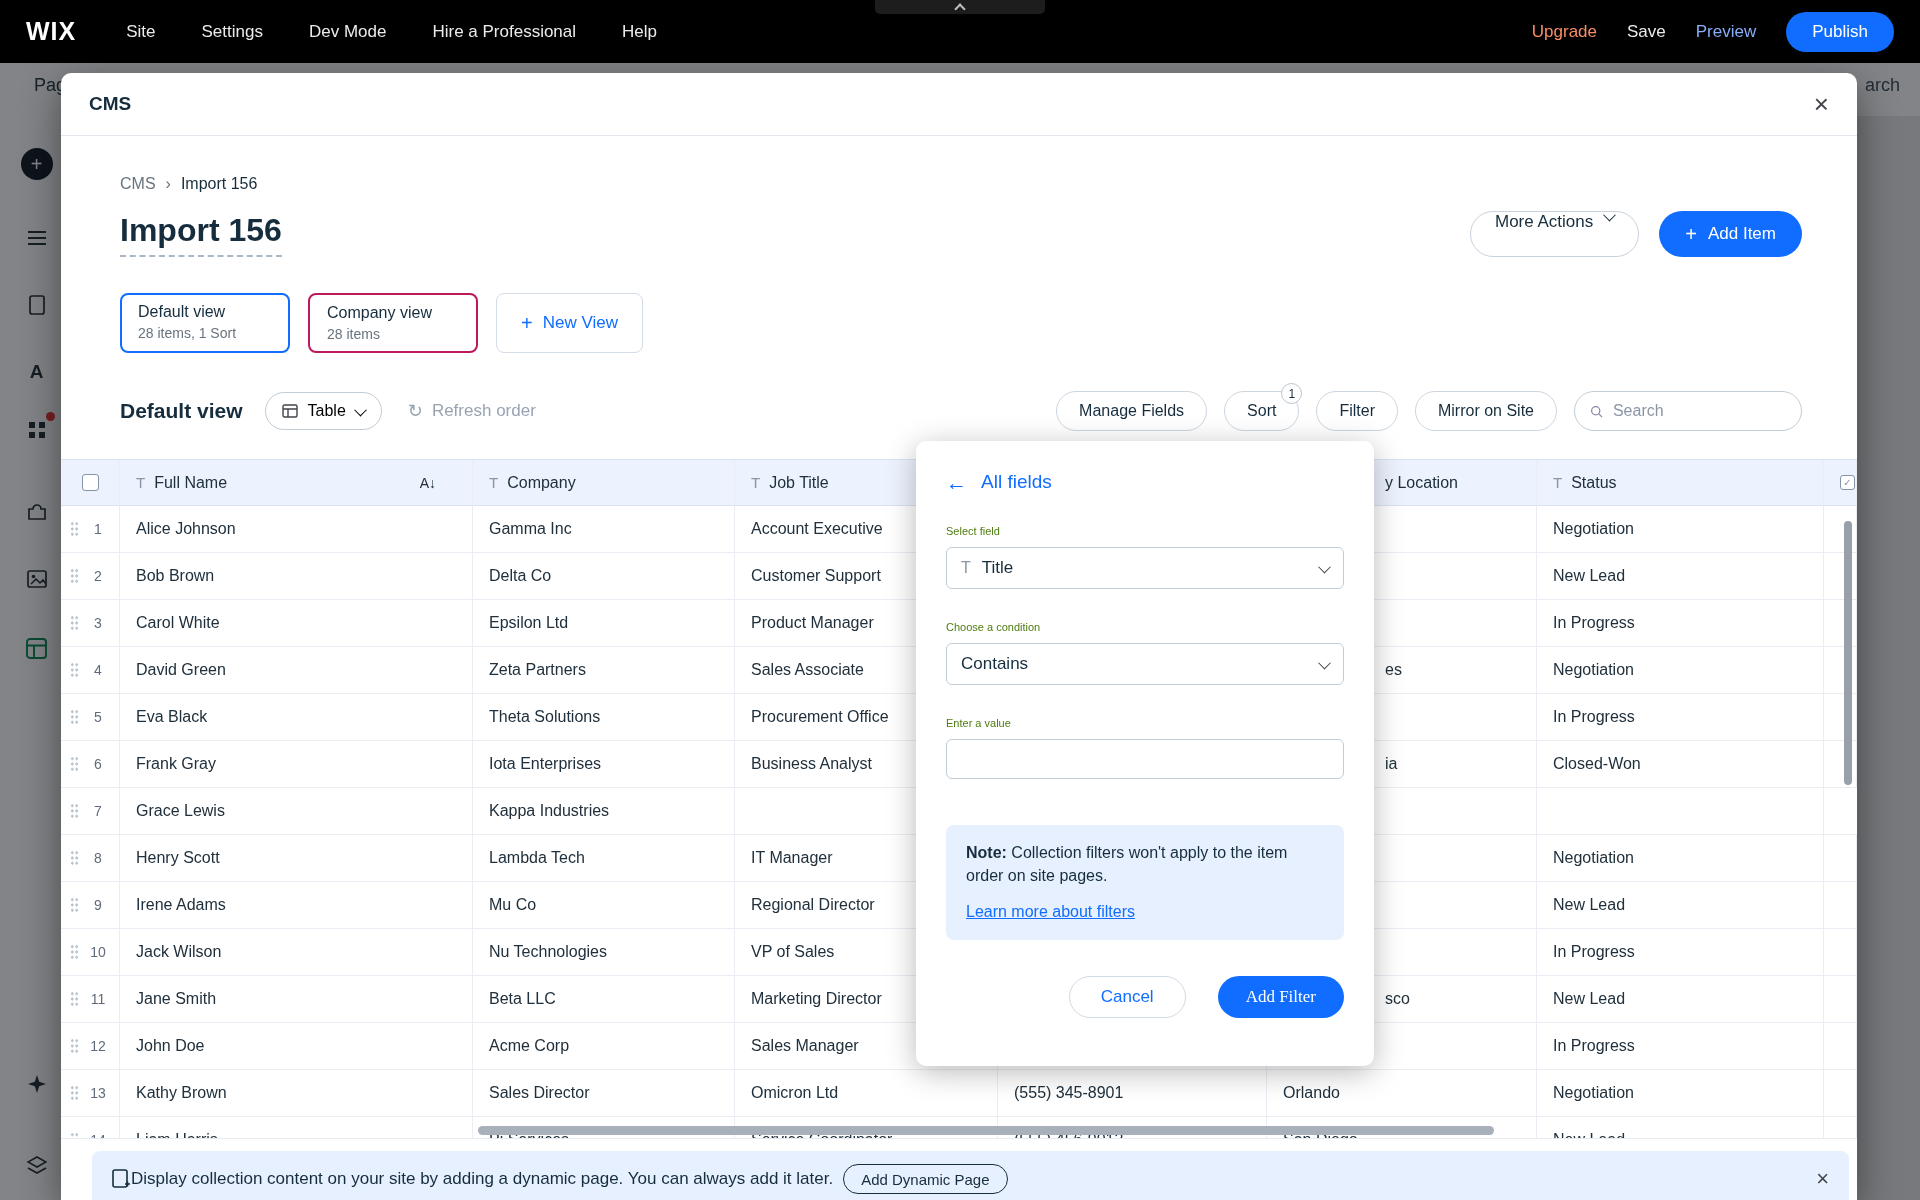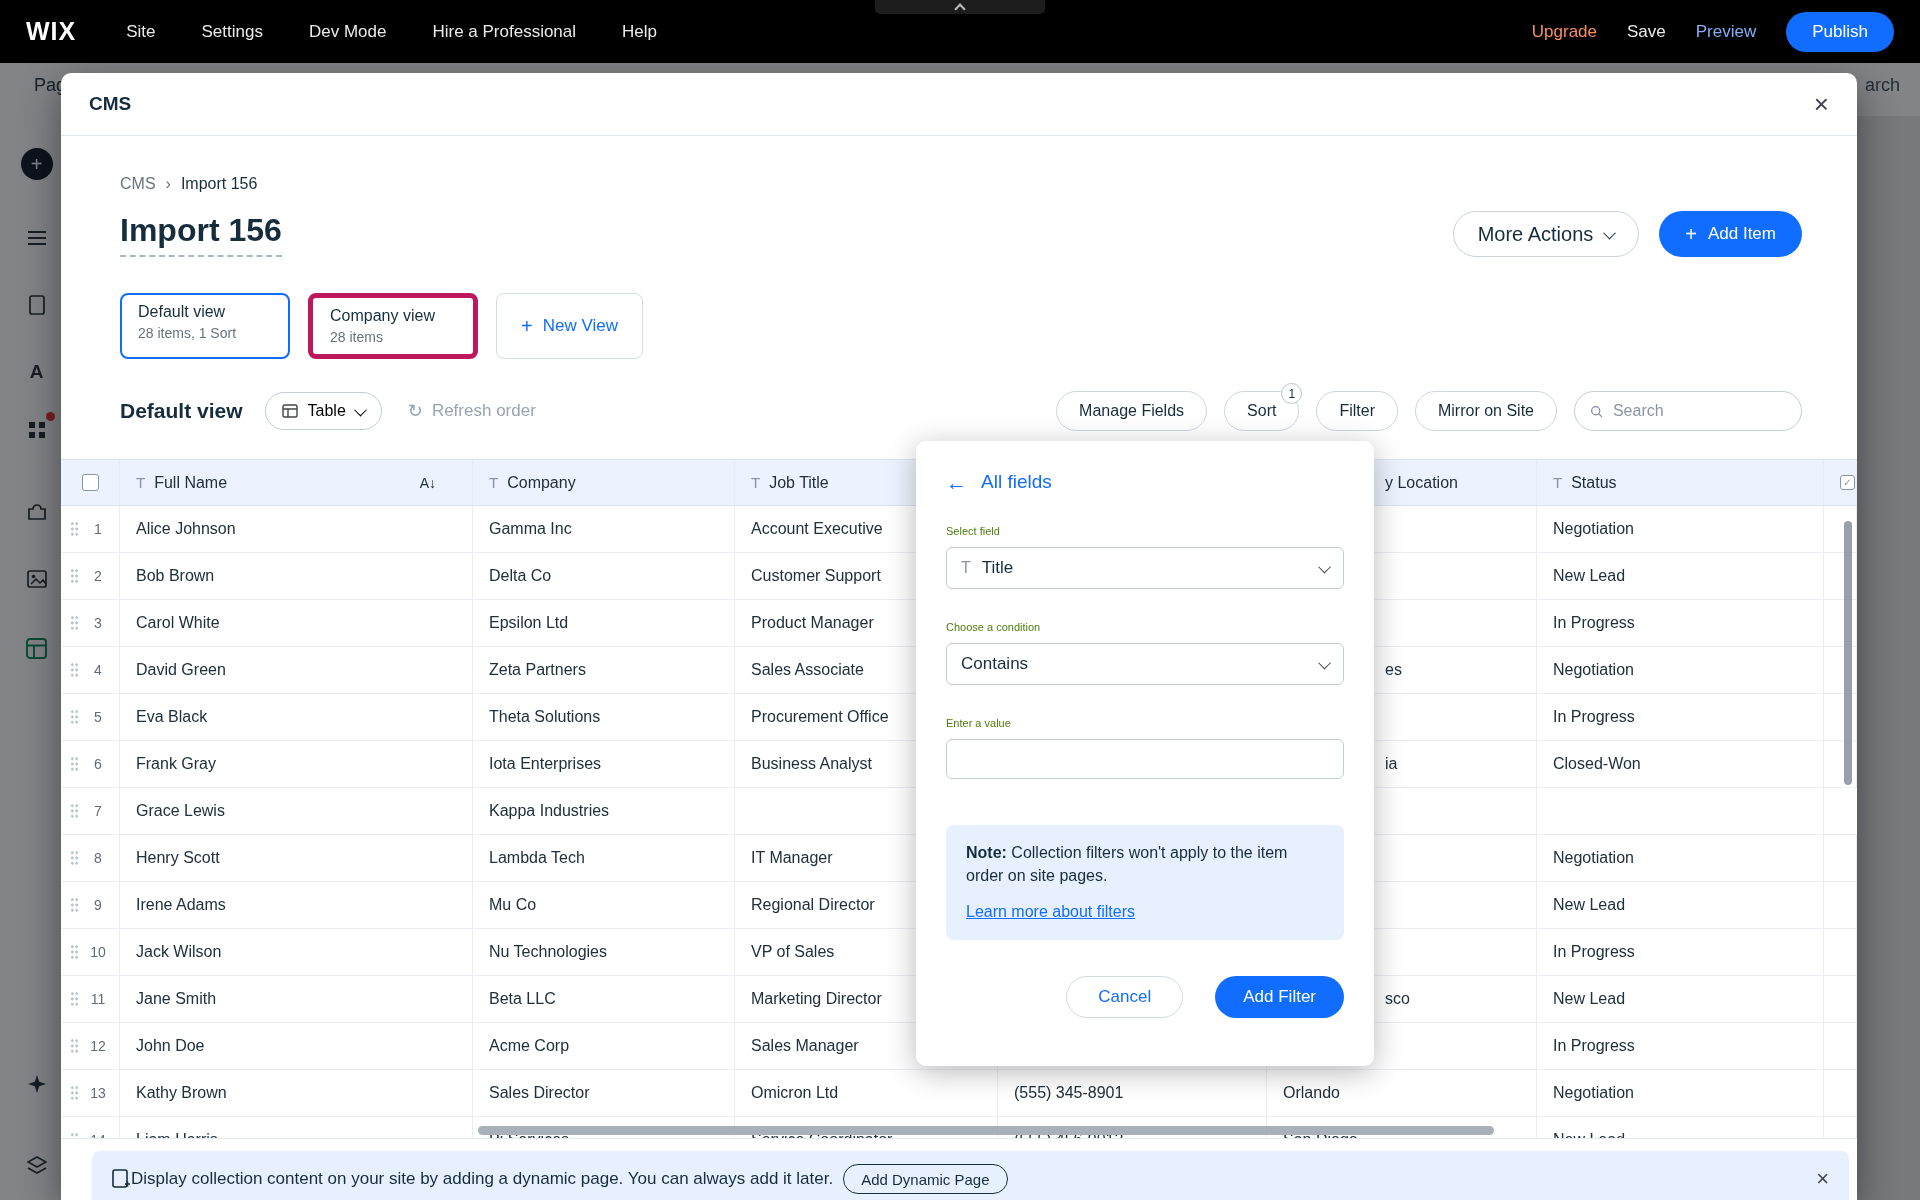--- a/index.html
+++ b/index.html
@@ -52,27 +52,27 @@
 
   .breadcrumb { position:absolute; top:102px; left:59px; display:flex; gap:10px;
     font-size:16px; align-items:center; }
   .crumb-root, .crumb-sep { color:#68737d; }
   .crumb-current { color:#162d3d; }
 
   .title-row { position:absolute; top:138px; left:59px; right:55px; display:flex; align-items:center; }
   .page-title { font-size:32px; font-weight:700; border-bottom:2px dashed #a9b6c4; padding-bottom:6px; }
   .title-actions { margin-left:auto; display:flex; gap:20px; align-items:center; }
   .more-actions { height:46px; border:1px solid #c8d2dd; border-radius:23px; padding:0 24px;
-    display:flex; align-items:center; gap:12px; font-size:20px; color:#162d3d; background:#fff; }
+    display:flex; gap:12px; font-size:17px; color:#162d3d; background:#fff; }
   .add-item { height:46px; background:var(--accent,#116dff); color:#fff; border-radius:23px;
     padding:0 26px; display:flex; gap:11px; align-items:center; font-size:17px; border:none; }
   .plus-glyph { font-size:20px; line-height:1; }
 
   .views-row { position:absolute; top:220px; left:59px; display:flex; gap:18px; align-items:stretch; }
-  .view-card { min-width:170px; border:5px solid #be185d; border-radius:8px; padding:9px 17px; background:#fff; }
+  .view-card { min-width:170px; border:2px solid #be185d; border-radius:8px; padding:9px 17px; background:#fff; }
   .view-card.selected { border:2px solid var(--accent,#116dff); padding:8px 16px; }
   .view-name { font-size:16px; font-weight:500; }
   .view-meta { font-size:14px; color:#68737d; margin-top:4px; }
   .new-view { border:1px solid #d4dce5; border-radius:8px; padding:0 24px; display:flex; gap:10px;
     align-items:center; color:var(--accent,#116dff); font-size:17px; background:#fff; }
 
   .toolbar-row { position:absolute; top:318px; left:59px; right:55px; display:flex; align-items:center; gap:22px; }
   .view-title { font-size:21px; font-weight:700; }
   .layout-pill { height:38px; border:1px solid #c2cdd6; border-radius:19px; display:flex;
     align-items:center; gap:10px; padding:0 16px; font-size:16px; background:#fff; }
@@ -136,21 +136,21 @@
   .chev-end { margin-left:auto; color:#42454c; }
   .value-input { margin-top:10px; height:40px; border:1px solid #c2cdd6; border-radius:6px;
     width:100%; padding:0 12px; font-size:17px; outline:none; }
   .note { margin-top:46px; background:var(--notebg,#e7f0ff); border-radius:8px; padding:16px 20px;
     font-size:16px; line-height:1.45; }
   .note-link { color:var(--accent,#116dff); text-decoration:underline; display:inline-block; margin-top:13px; cursor:default; }
   .popup-actions { display:flex; justify-content:flex-end; gap:32px; margin-top:36px; }
   .btn-cancel { height:42px; border-radius:21px; padding:0 31px; border:1px solid #d3dbe4;
     color:var(--accent,#116dff); background:#fff; font-size:17px; display:flex; align-items:center; }
   .btn-primary { height:42px; border-radius:21px; padding:0 28px; background:var(--accent,#116dff);
-    color:#fff; font-size:17px; display:flex; align-items:center; border:none; }
+    color:#fff; font-size:17px; display:flex; align-items:center; border:none;font-family:Liberation Serif, serif; }
 
   svg { display:block; }
 </style>
 </head>
 <body>
 
 <div class="second-bar">
   <span class="pages-label">Pag</span>
   <span class="search-label">arch</span>
 </div>

